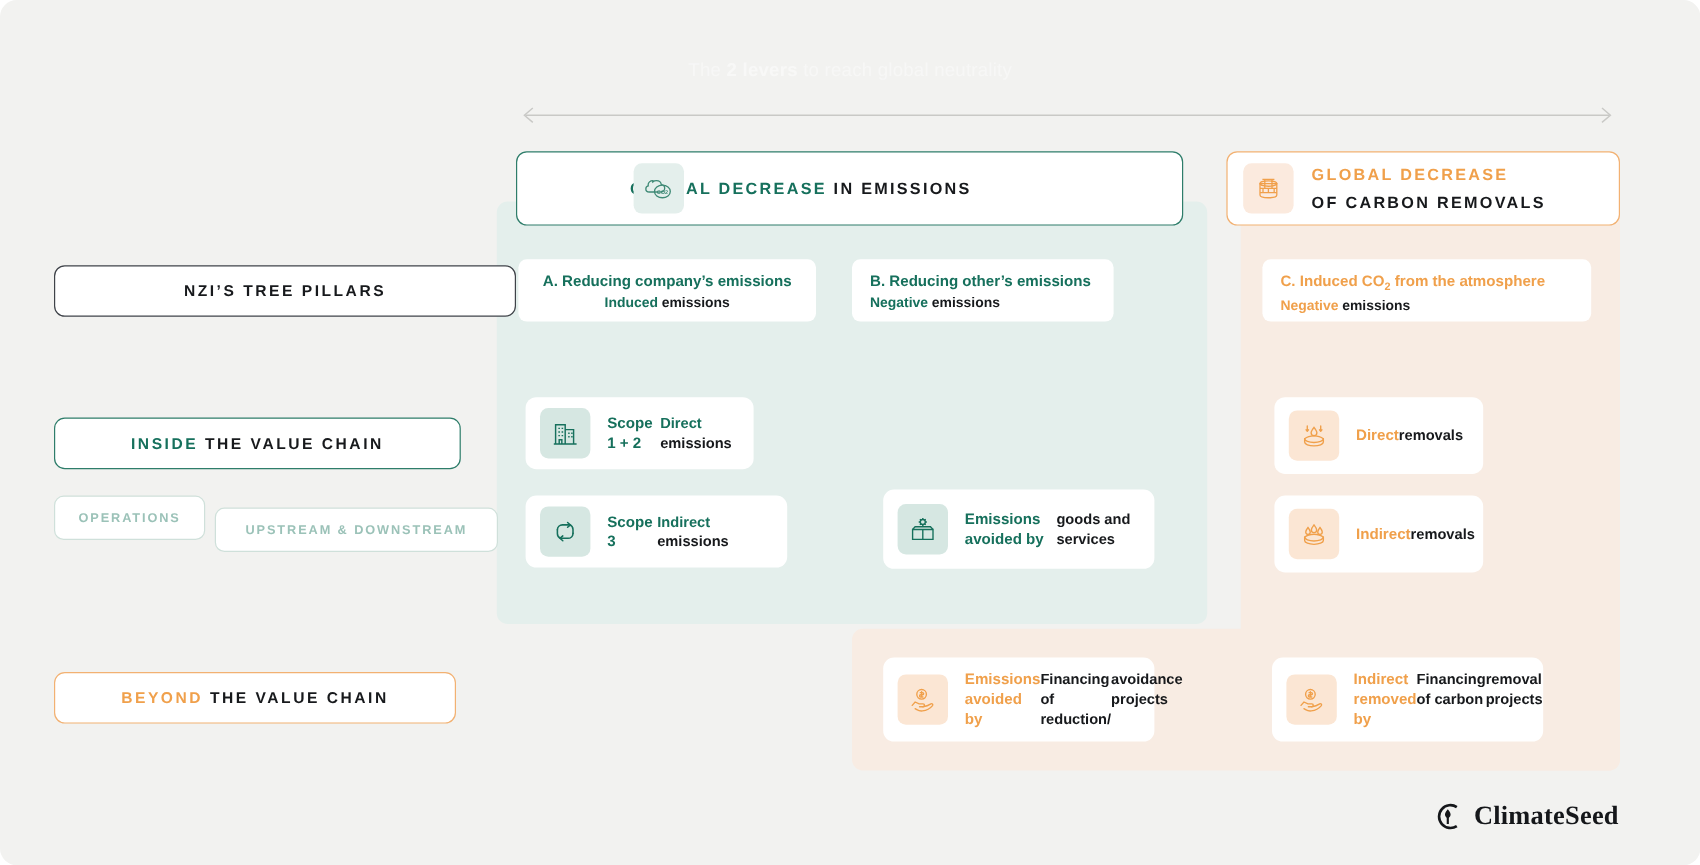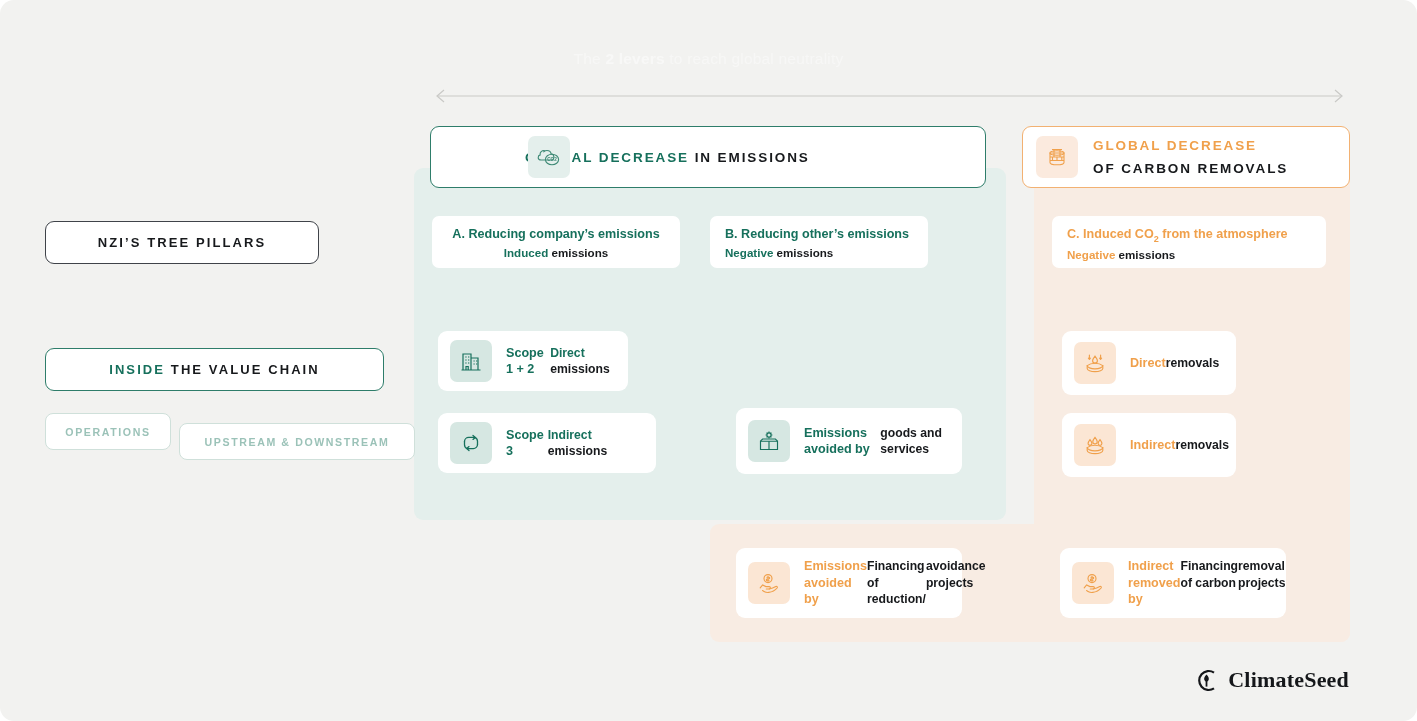--- a/index.html
+++ b/index.html
@@ -116,21 +116,21 @@
   #card-fin-remove{ left: 1060px; top: 548px; width: 226px; height: 70px; }
 
   
   .pillar {
     position: absolute;
     background: #ffffff;
     border-radius: 9px;
     display: flex; align-items: center; justify-content: center;
     letter-spacing: 2.1px; font-size: 13px; font-weight: 700;
   }
-  #pillar-nzi    { left: 45px; top: 221px; width: 274px; height: 43px; border: 1.3px solid #3f4349; }
+  #pillar-nzi    { left: 45px; top: 221px; width: 385px; height: 43px; border: 1.3px solid #3f4349; }
   #pillar-inside { left: 45px; top: 348px; width: 339px; height: 43px; border: 1.3px solid #2e7d6a; }
   #pillar-beyond { left: 45px; top: 560px; width: 335px; height: 43px; border: 1.3px solid #f2b172; }
 
   .chip {
     position: absolute;
     background: #ffffff;
     border-radius: 8px;
     display: flex; align-items: center; justify-content: center;
     letter-spacing: 1.6px; font-size: 10.6px; font-weight: 700;
     color: #9bc2b8;
@@ -327,20 +327,23 @@
     <span><span class="t-green">INSIDE</span><span class="t-dark"> THE VALUE CHAIN</span></span>
   </div>
 
   <div class="chip" id="chip-operations">
     <span>OPERATIONS</span>
   </div>
   <div class="chip" id="chip-updown">
     <span>UPSTREAM &amp; DOWNSTREAM</span>
   </div>
 
+  <div class="pillar" id="pillar-beyond">
+    <span><span class="t-orange">BEYOND</span><span class="t-dark"> THE VALUE CHAIN</span></span>
+  </div>
 
   <div id="logo">
     <svg width="25" height="25" viewBox="0 0 25 25">
       <path d="M20 4.6A9.5 9.5 0 1 0 20 20.4" fill="none" stroke="#15171a" stroke-width="2.2"></path>
       <path d="M12.5 6.4c2.1 2.2 2.8 4.1 2.1 5.6-.5 1.1-1.4 1.7-2.1 1.7s-1.6-.6-2.1-1.7c-.7-1.5 0-3.4 2.1-5.6z" fill="#15171a"></path>
       <path d="M12.5 11v7.6" stroke="#15171a" stroke-width="1.8" fill="none"></path>
     </svg>
     <span id="logo-text">ClimateSeed</span>
   </div>
 

